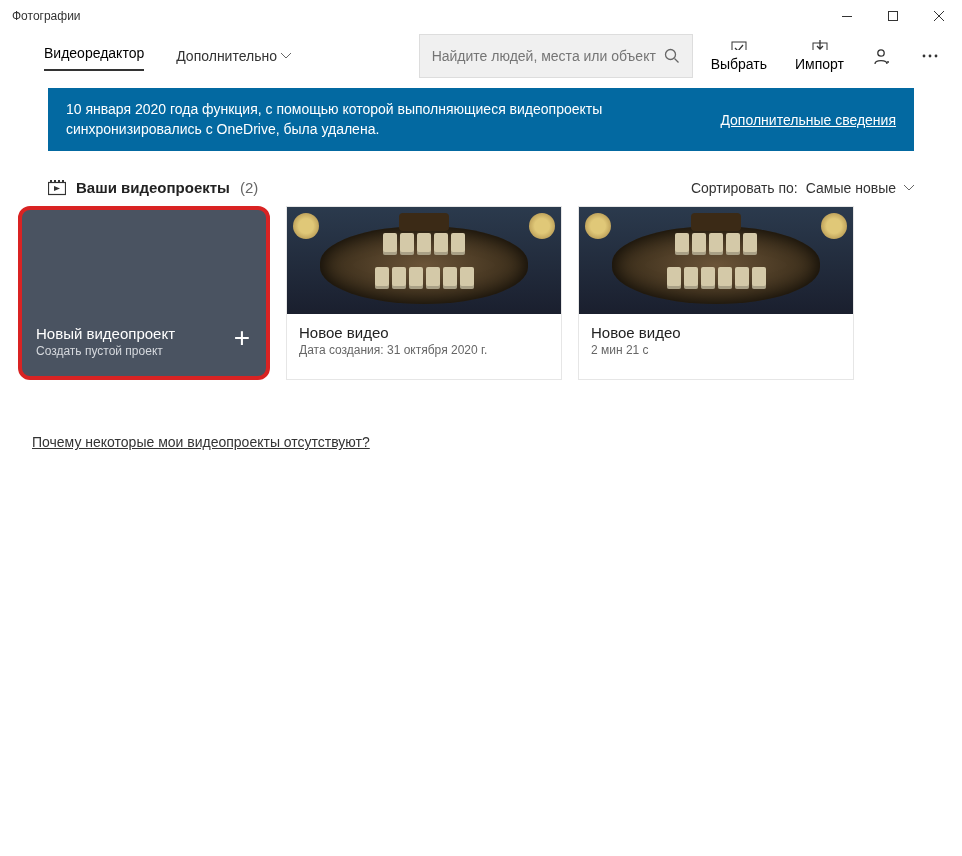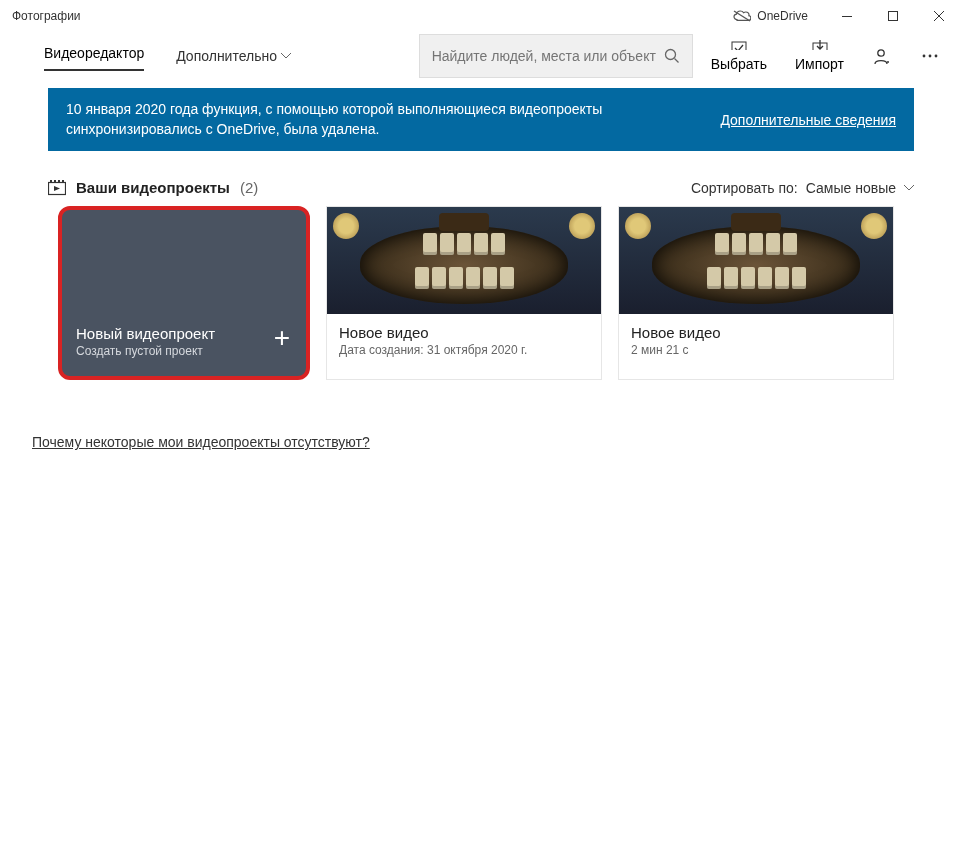--- a/index.html
+++ b/index.html
@@ -22,21 +22,21 @@
     .searchbtn { width: 32px; height: 100%; display: flex; align-items: center; justify-content: center; cursor: pointer; }
     .tbtn { display: flex; align-items: center; gap: 6px; padding: 0 10px; height: 32px; font-size: 14px; cursor: pointer; flex-direction: column; }
     .iconbtn { width: 40px; height: 32px; display: flex; align-items: center; justify-content: center; cursor: pointer; }
     .banner { background: #0369a1; color: #fff; padding: 12px 18px; display: flex; justify-content: space-between; align-items: center; margin: 8px 48px 0 48px; }
     .banner-text { font-size: 14px; line-height: 1.4; max-width: 560px; }
     .banner-link { font-size: 14px; color: #fff; text-decoration: underline; cursor: pointer; }
     .projects-header { display: flex; align-items: center; justify-content: space-between; margin: 28px 48px 10px 48px; }
     .ph-left { display: flex; align-items: center; gap: 10px; font-size: 15px; font-weight: 600; color: #222; }
     .ph-count { color: #666; font-weight: 400; }
     .ph-right { display: flex; align-items: center; gap: 8px; font-size: 14px; color: #333; cursor: pointer; }
-    .cards { display: flex; gap: 16px; margin: 0 58px; }
+    .cards { display: flex; gap: 16px; margin: 0 18px; }
     .card { width: 276px; height: 174px; border: 1px solid #e6e6e6; display: flex; flex-direction: column; cursor: pointer; }
     .card.newproj { background: #4a5361; border: 4px solid #d92323; border-radius: 12px; position: relative; padding: 0; width: 252px; }
     .newproj-inner { flex: 1; display: flex; flex-direction: column; justify-content: flex-end; padding: 14px 14px 18px 14px; position: relative; }
     .newproj-title { color: #fff; font-size: 15px; margin-bottom: 2px; }
     .newproj-sub { color: #d6d9de; font-size: 12px; }
     .plus { position: absolute; right: 16px; bottom: 22px; color: #fff; font-size: 28px; font-weight: 200; }
     .thumb { height: 107px; background: linear-gradient(180deg,#2b3a4d 0%,#1a1f2e 100%); position: relative; overflow: hidden; }
     .thumb .board { position:absolute; left:12%; right:12%; top:18%; bottom:10%; background: radial-gradient(ellipse at center, #6b5438 0%, #3a2d1a 68%, #1a130a 100%); border-radius: 50%/48%; box-shadow: inset 0 0 20px rgba(0,0,0,.8); }
     .thumb .cardrow { position:absolute; left:18%; right:18%; top:56%; height:22px; display:flex; gap:3px; justify-content:center; }
     .thumb .cardrow span { width:14px; background:#d4c9a8; border-radius:2px; box-shadow: inset 0 -3px 0 rgba(0,0,0,.2); }
@@ -50,27 +50,20 @@
     .missing-link { margin: 54px 32px; font-size: 14px; color: #333; text-decoration: underline; cursor: pointer; display: inline-block; }
     svg { display: block; }
   </style>
 </head>
 <body>
 
 <div class="window">
   <div class="titlebar">
     <div class="title-text">Фотографии</div>
     <div class="titlebar-right">
-      <div class="onedrive">
-        <svg width="18" height="12" viewBox="0 0 18 12">
-            <path fill="none" stroke="#555" stroke-width="1.2" d="M4 9.5c-1.6 0-3-1.2-3-2.7 0-1.4 1.1-2.5 2.5-2.7C3.8 2.3 5.4 1 7.3 1c1.4 0 2.6.7 3.3 1.7C11.2 2.3 12 2 12.8 2c1.8 0 3.2 1.4 3.2 3.1 0 .2 0 .4-.1.6 1.1.2 2 1.2 2 2.3 0 1.3-1.1 2.4-2.4 2.4H4z"></path>
-            <line x1="1" y1="1" x2="17" y2="11" stroke="#555" stroke-width="1.4"></line>
-          </svg>
-        <span>OneDrive</span>
-      </div>
       <div class="winbtn">
         <svg width="10" height="1">
             <rect width="10" height="1" fill="#333"></rect>
           </svg>
       </div>
       <div class="winbtn">
         <svg width="10" height="10">
             <rect x="0.5" y="0.5" width="9" height="9" fill="none" stroke="#333" stroke-width="1"></rect>
           </svg>
       </div>

